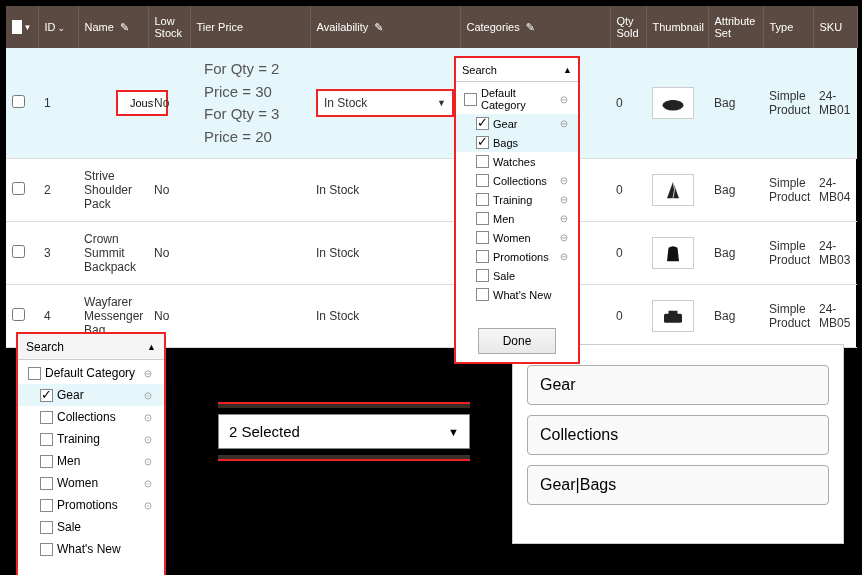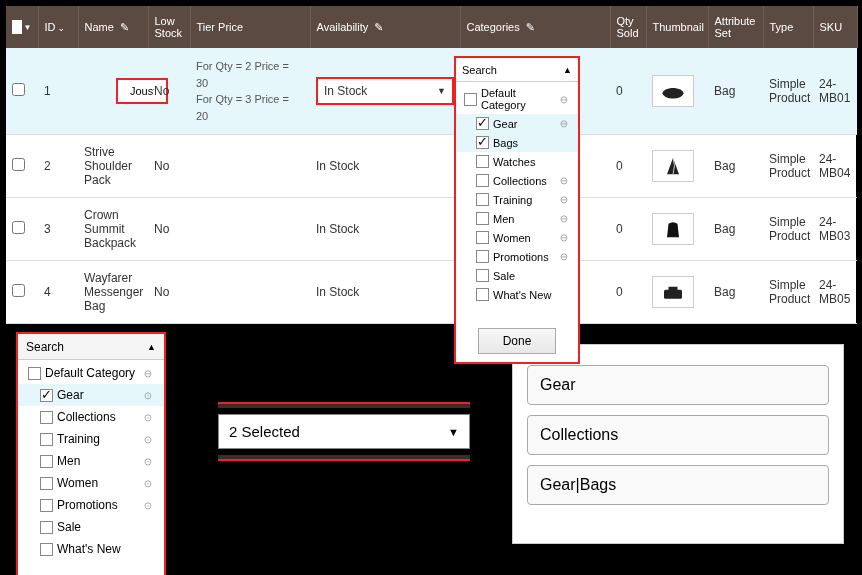--- a/index.html
+++ b/index.html
@@ -32,21 +32,21 @@
   .hdr-caret { font-size: 8px; color:#fff; }
   
   input[type="checkbox"] { width: 13px; height: 13px; }
   
   .name-input { width: 52px; height: 26px; border: 1px solid #aaa; padding: 2px 12px; font-size: 11px; margin-left: 32px; }
   .red-box { border: 2px solid #e22 !important; }
   
   .select-box { display: flex; align-items: center; justify-content: space-between; border: 1px solid #999; background: #fff; height: 28px; padding: 0 6px; font-size: 12px; }
   .select-box .caret { font-size: 9px; }
   
-  .tier-line { font-size: 11px; line-height: 1.5; color: #555; }
+  .tier-line { font-size: 15px; line-height: 1.5; color: #555; margin-left: 8px; }
   
   .thumb { width: 42px; height: 32px; border: 1px solid #ccc; background: #fff; display:flex; align-items:center; justify-content:center; }
   .thumb svg { width: 30px; height: 24px; }
   
   
   .cat-dd-main { position: absolute; top: 56px; left: 454px; width: 126px; border: 2px solid #e22; background: #fff; z-index: 10; font-size: 11px; }
   .cat-dd-main .search-bar { display:flex; align-items:center; justify-content:space-between; padding: 4px 6px; border-bottom: 1px solid #ccc; background:#fff; height:24px;}
   .cat-list { padding: 2px 0; }
   .cat-item { display: flex; align-items: center; padding: 3px 8px; position: relative; }
   .cat-item .lbl { flex:1; margin-left:4px; }

